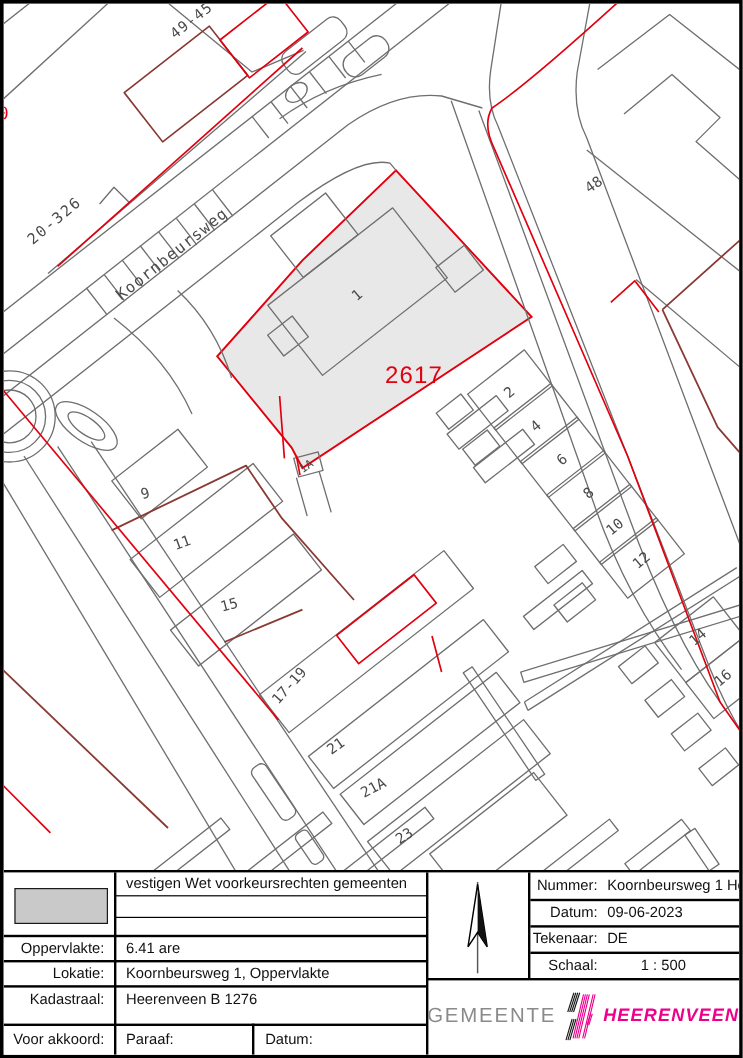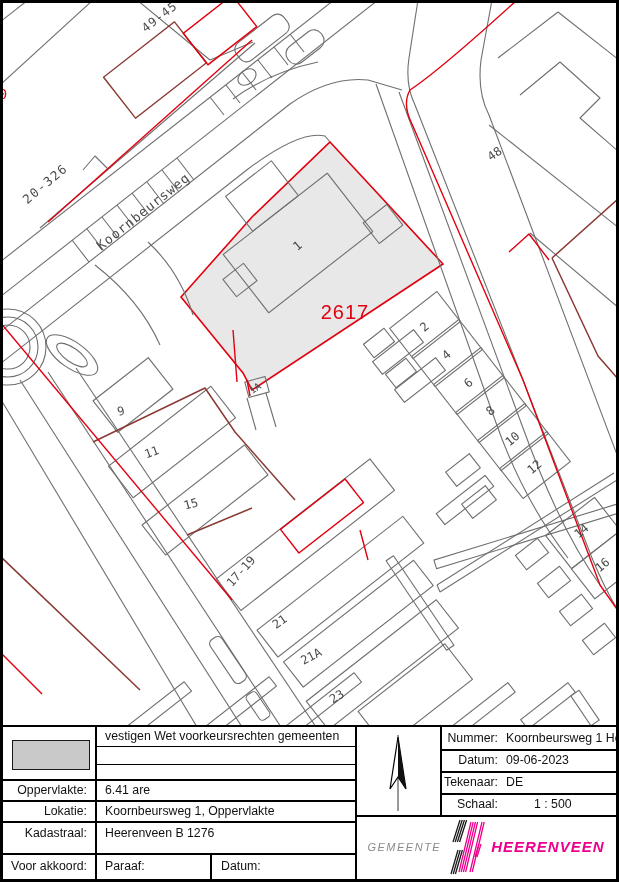--- a/index.html
+++ b/index.html
@@ -7,21 +7,21 @@
         background:#fff;overflow:hidden;font-family:"Liberation Sans",sans-serif;}
   .map-svg{position:absolute;left:0;top:0;display:block;}
   
   .tb{position:absolute;left:0;top:722px;width:613px;height:154px;background:#fff;
       border-top:2.5px solid #000;box-sizing:border-box;font-size:12.3px;color:#111;padding-left:20px;}
   .hline,.vline{position:absolute;background:#000;}
   .cell{position:absolute;white-space:nowrap;overflow:hidden;}
   .lbl{text-align:right;}
   .swatch{position:absolute;left:9px;top:13px;width:76px;height:28px;background:#c9c9c9;border:1.6px solid #1a1a1a;}
   .logo-wrap{position:absolute;left:353px;top:88px;width:260px;height:63px;display:flex;align-items:center;justify-content:center;gap:5px;}
-  .logo-gemeente{font-style:italic;color:#8a8a8a;letter-spacing:1.5px;font-size:11px;}
+  .logo-gemeente{color:#8a8a8a;letter-spacing:1.5px;font-size:17px;}
   .logo-heerenveen{font-style:italic;color:#ec008c;font-weight:bold;letter-spacing:1px;font-size:15px;}
 </style>
 </head>
 <body>
 
 <div class="page">
 
   <svg class="map-svg" width="613" height="722" viewBox="3 3 613 722" xmlns="http://www.w3.org/2000/svg">
 
     <g>

